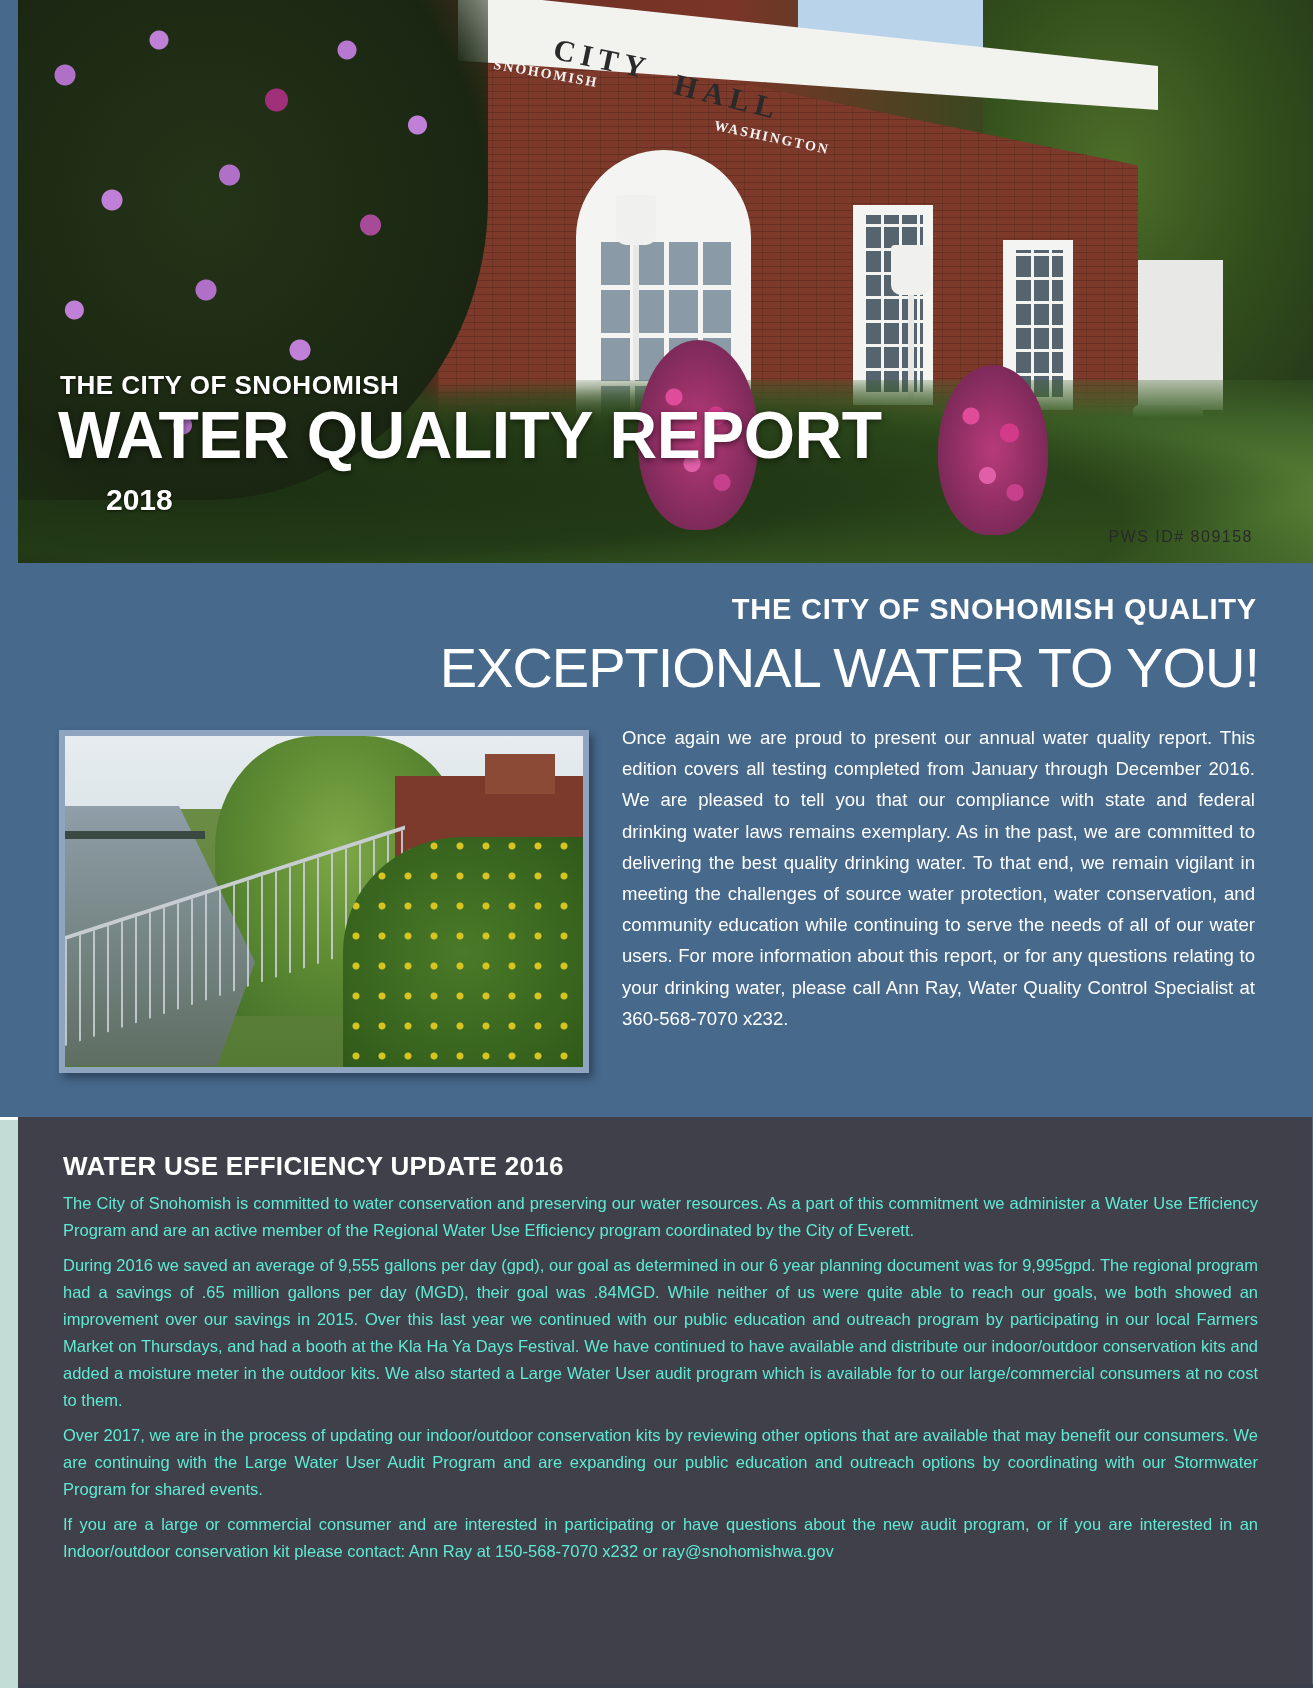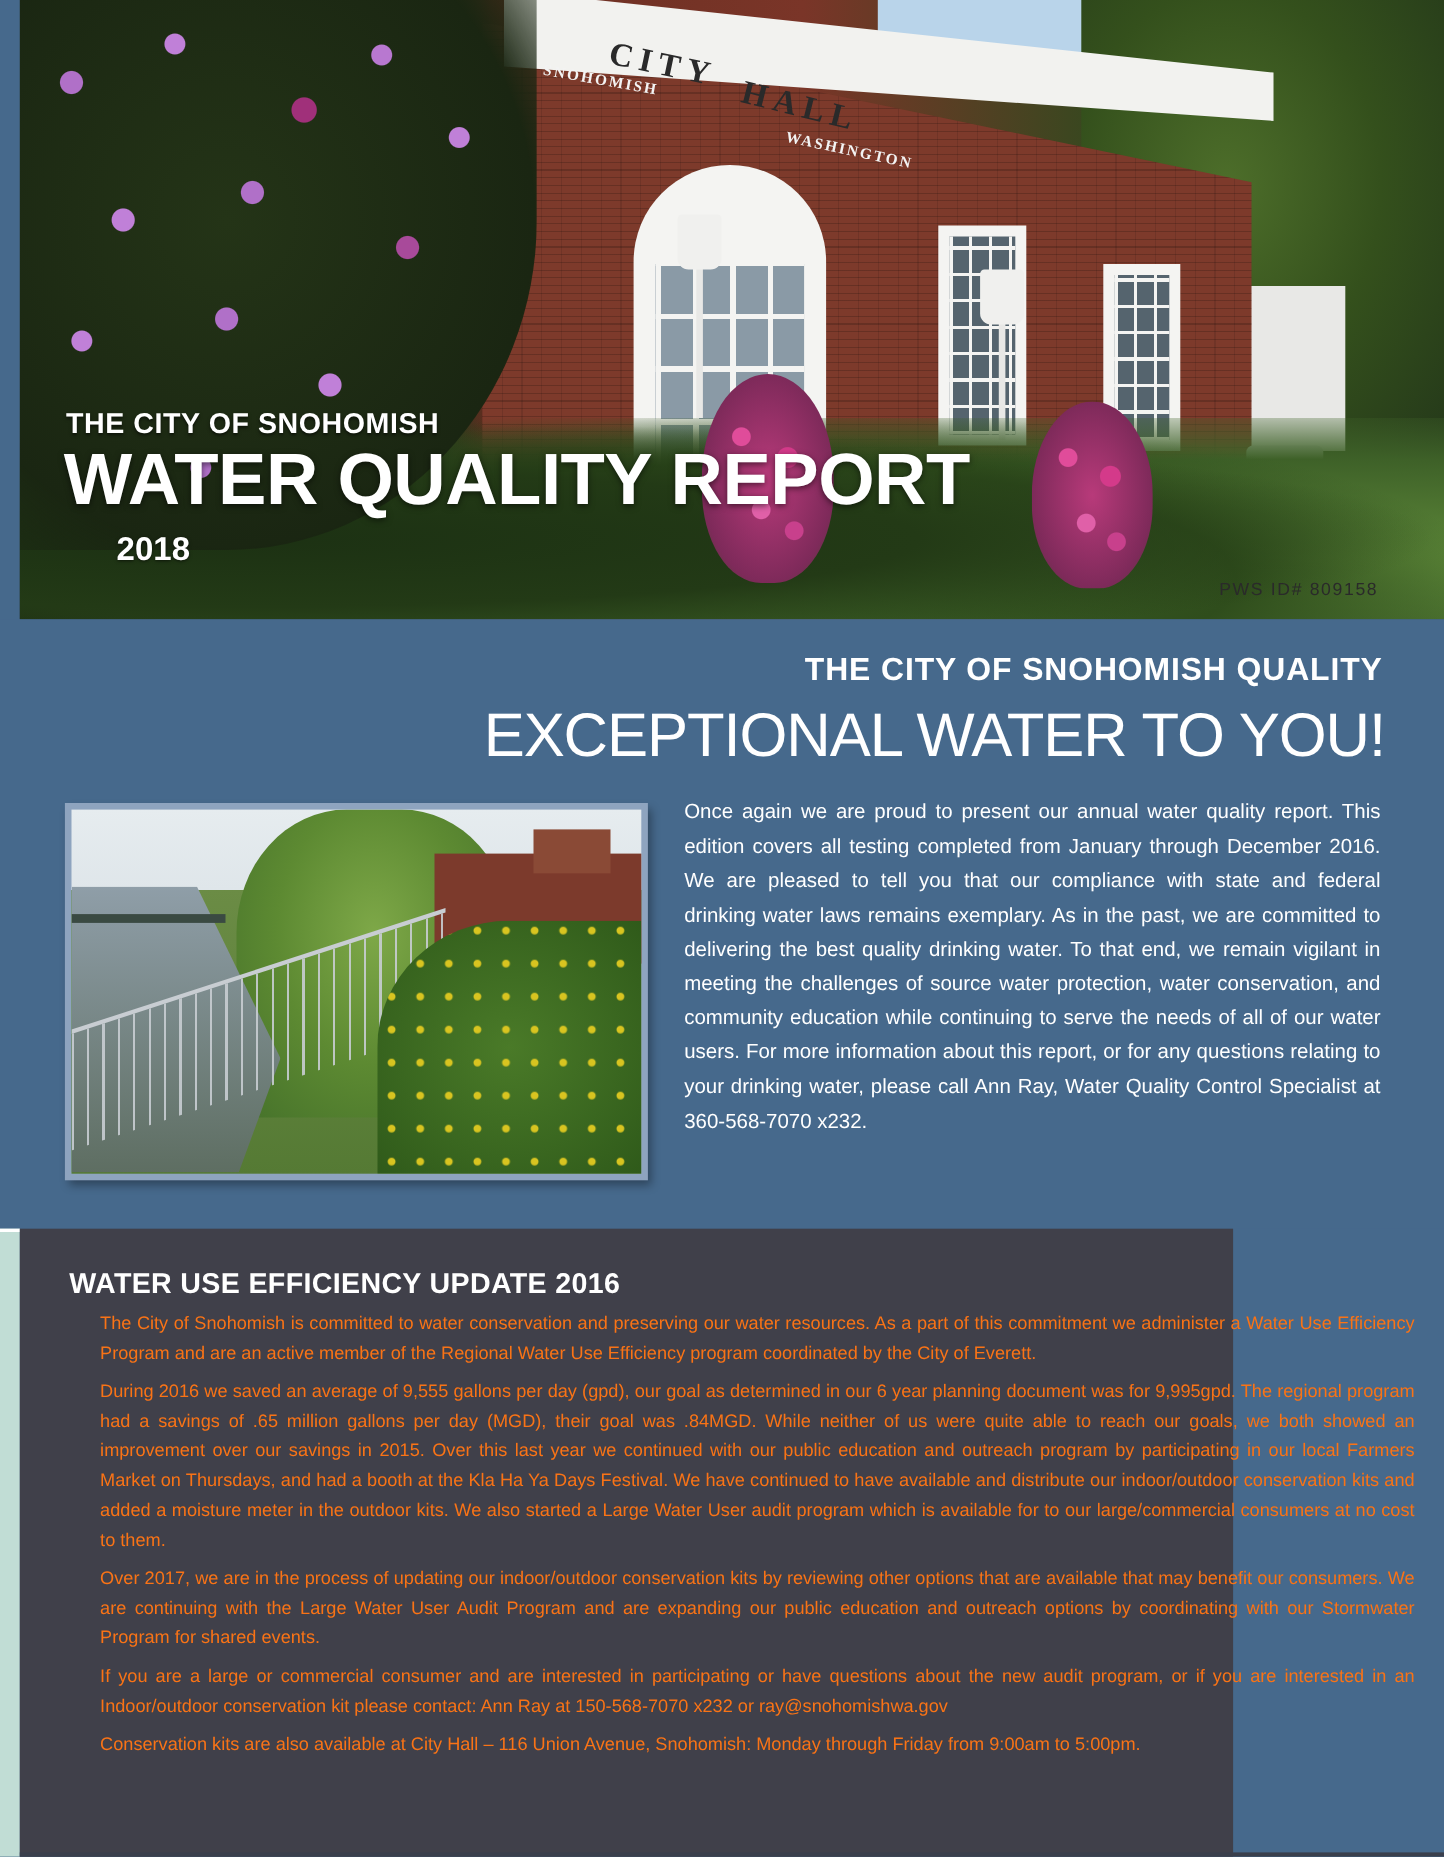--- a/index.html
+++ b/index.html
@@ -97,23 +97,23 @@
   .ph-building2 { position: absolute; left: 420px; top: 18px; width: 70px; height: 40px; background: #8a4a36; }
   .ph-fence { position: absolute; left: 0; top: 200px; width: 340px; height: 110px;
     background: repeating-linear-gradient(90deg, rgba(200,205,210,0.9) 0 2px, transparent 2px 14px);
     border-top: 4px solid #c8cdd2; transform: skewY(-18deg); transform-origin: left top; }
   .ph-bush { position: absolute; right: 0; bottom: 0; width: 240px; height: 230px;
     background: radial-gradient(circle at 50% 30%, #d8c420 0 3px, transparent 4px) 0 0/26px 30px, radial-gradient(ellipse, #4a7a28, #2f5a1a); border-radius: 50% 0 0 0; }
   .intro-body { position: absolute; left: 622px; top: 159px; width: 633px; font-size: 18.6px; line-height: 31.2px; text-align: justify; color: #ffffff; }
 
   
   .accent-bar { position: absolute; left: 0; top: 1117px; width: 18px; height: 571px; background: #c1ddd5; border-top: 3px solid #ffffff; }
-  .efficiency { position: absolute; left: 18px; top: 1117px; width: 1103px; height: 571px; background: #40404a; }
+  .efficiency { position: absolute; left: 18px; top: 1117px; width: 1294px; height: 571px; background: #40404a; }
   .eff-title { position: absolute; left: 45px; top: 34px; font-size: 26px; font-weight: bold; letter-spacing: 0.3px; }
-  .eff-body { position: absolute; left: 45px; top: 73px; width: 1195px; font-size: 16.5px; line-height: 27px; color: #f97316; text-align: justify; margin-left: 28px; }
+  .eff-body { position: absolute; left: 45px; top: 73px; width: 1195px; font-size: 16.5px; line-height: 27px; color: #5eead4; text-align: justify; }
   .eff-body p { margin-bottom: 8px; }
   .eff-body p.last { text-align: left; }
   .bottom-strip { position: absolute; left: 18px; bottom: 0; width: 1295px; height: 4px; background: #3a3f4c; }
 </style>
 </head>
 <body>
 
 <section class="hero">
   <div class="sky"></div>
   <div class="tree-right"></div>
@@ -172,16 +172,15 @@
 </section>
 
 <div class="accent-bar"></div>
 <section class="efficiency">
   <h2 class="eff-title">WATER USE EFFICIENCY UPDATE 2016</h2>
   <div class="eff-body">
     <p>The City of Snohomish is committed to water conservation and preserving our water resources. As a part of this commitment we administer a Water Use Efficiency Program and are an active member of the Regional Water Use Efficiency program coordinated by the City of Everett.</p>
     <p>During 2016 we saved an average of 9,555 gallons per day (gpd), our goal as determined in our 6 year planning document was for 9,995gpd. The regional program had a savings of .65 million gallons per day (MGD), their goal was .84MGD. While neither of us were quite able to reach our goals, we both showed an improvement over our savings in 2015. Over this last year we continued with our public education and outreach program by participating in our local Farmers Market on Thursdays, and had a booth at the Kla Ha Ya Days Festival. We have continued to have available and distribute our indoor/outdoor conservation kits and added a moisture meter in the outdoor kits. We also started a Large Water User audit program which is available for to our large/commercial consumers at no cost to them.</p>
     <p>Over 2017, we are in the process of updating our indoor/outdoor conservation kits by reviewing other options that are available that may benefit our consumers. We are continuing with the Large Water User Audit Program and are expanding our public education and outreach options by coordinating with our Stormwater Program for shared events.</p>
     <p>If you are a large or commercial consumer and are interested in participating or have questions about the new audit program, or if you are interested in an Indoor/outdoor conservation kit please contact: Ann Ray at 150-568-7070 x232 or ray@snohomishwa.gov</p>
-    <p class="last">Conservation kits are also available at City Hall – 116 Union Avenue, Snohomish: Monday through Friday from 9:00am to 5:00pm.</p>
   </div>
 </section>
 <div class="bottom-strip"></div>
 
 </body></html>

